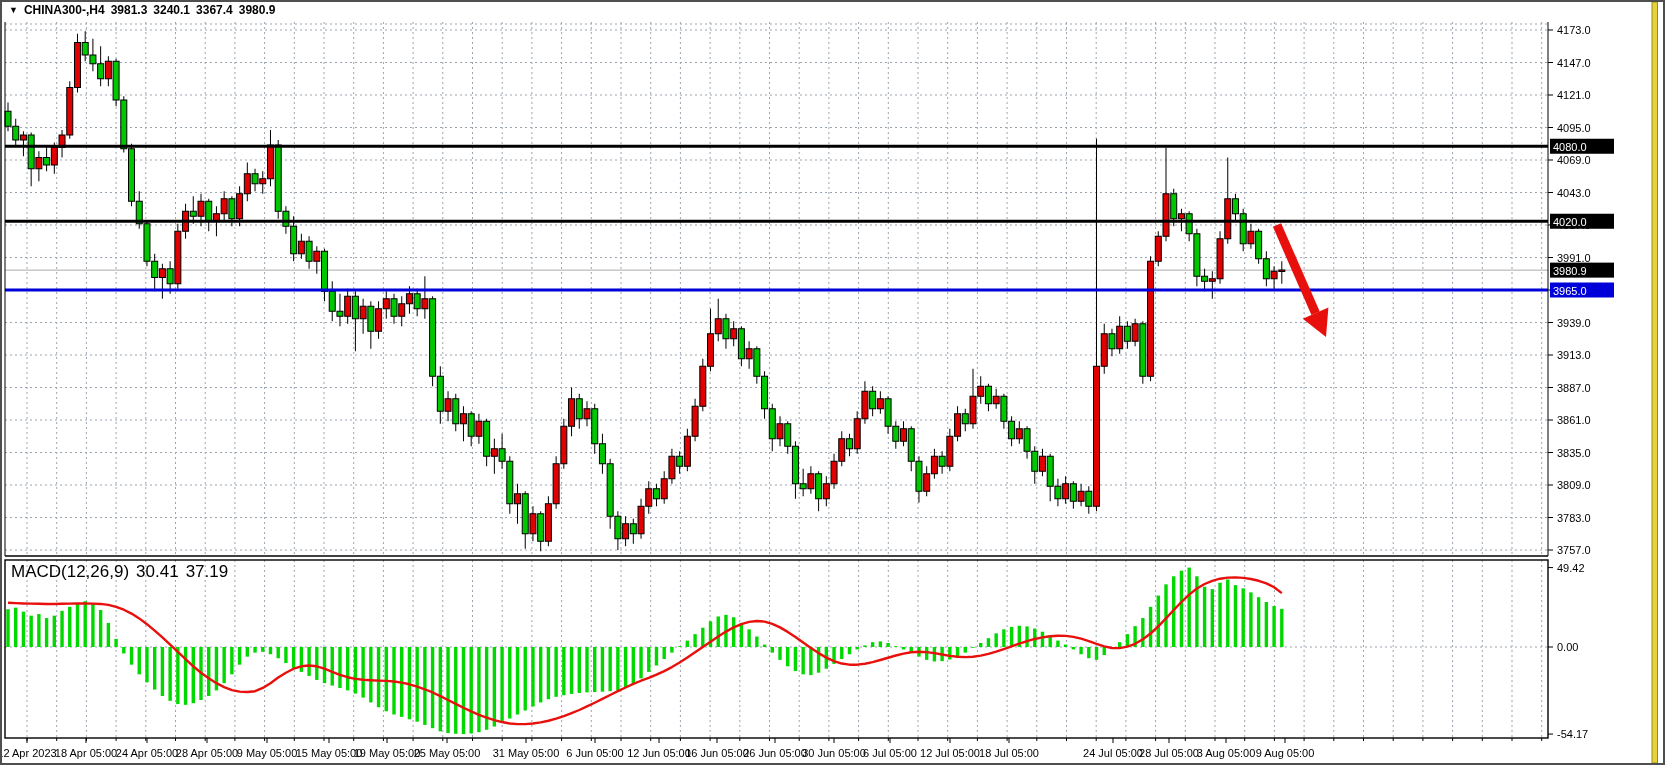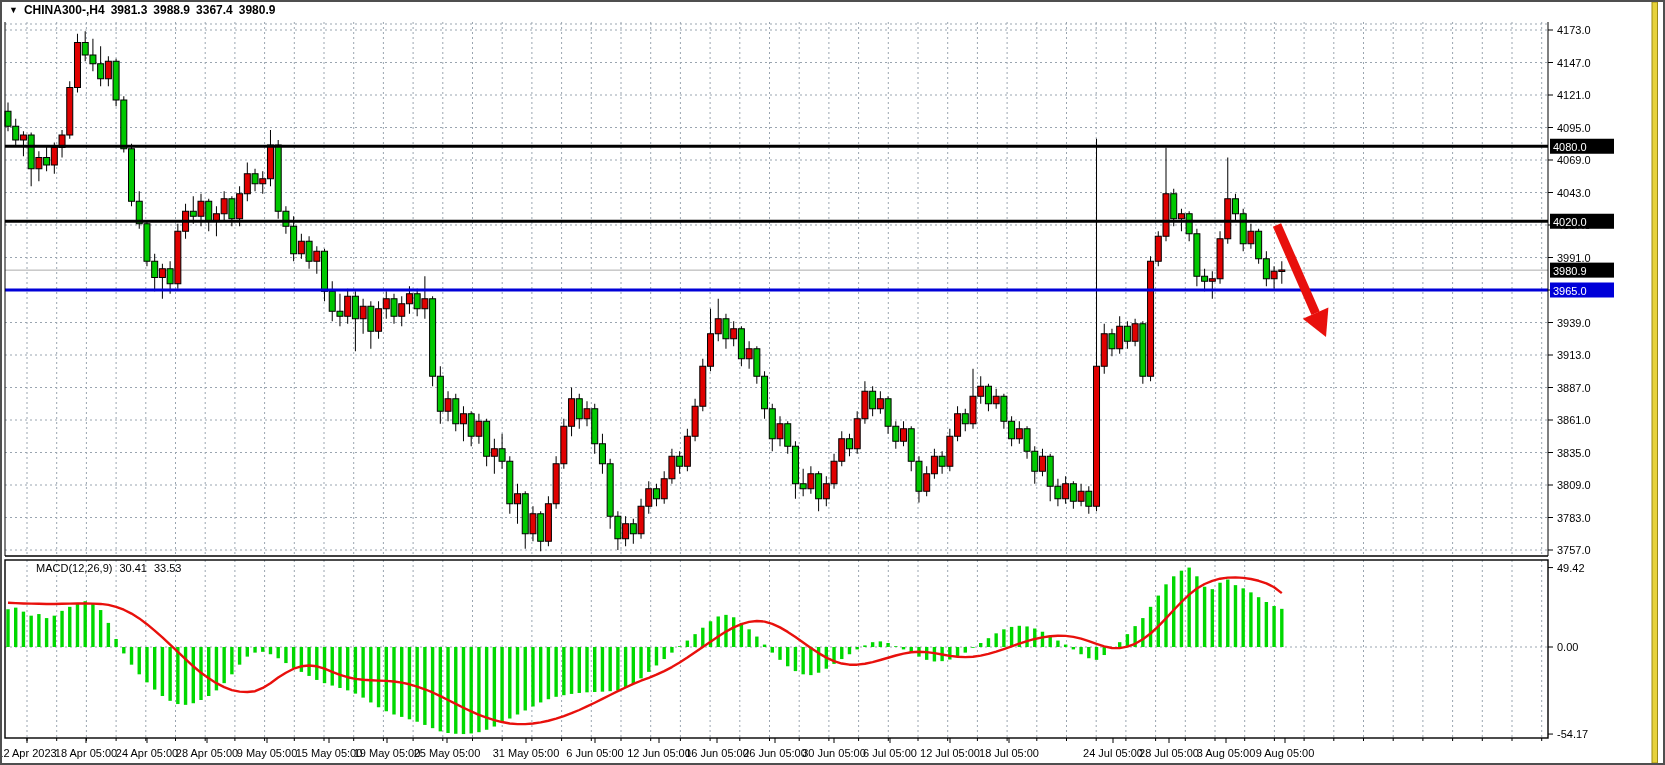--- a/index.html
+++ b/index.html
@@ -3,21 +3,21 @@
 <meta charset="utf-8">
 <style>
   html,body{margin:0;padding:0;background:#d0d0d0;}
   .screen{position:relative;width:1665px;height:765px;background:#ffffff;overflow:hidden;
           font-family:"Liberation Sans",sans-serif;}
   svg{position:absolute;left:0;top:0;}
   .title-overlay{position:absolute;left:9px;top:3px;display:flex;align-items:center;gap:6px;
                  font-size:12px;font-weight:700;color:#000;z-index:5;}
   .title-overlay .dd{font-size:9px;line-height:12px;cursor:pointer;}
   .macd-overlay{position:absolute;left:11px;top:562px;display:flex;gap:7px;
-                font-size:11px;color:#000;z-index:5;margin-left:25px;}
+                font-size:17px;color:#000;z-index:5;}
 </style>
 </head>
 <body>
 
 <div class="screen">
   <svg id="chart-svg" width="1665" height="765" viewBox="0 0 1665 765">
       <rect x="0" y="0" width="1665" height="765" fill="#ffffff"></rect>
       <g>
         <line x1="27" y1="22" x2="27" y2="556" stroke="#9aa5b0" stroke-width="1" stroke-dasharray="2 3"></line>
         <line x1="27" y1="560" x2="27" y2="738" stroke="#9aa5b0" stroke-width="1" stroke-dasharray="2 3"></line>
@@ -829,23 +829,23 @@
         <text x="1285" y="757" text-anchor="middle" font-size="11" fill="#000000" font-family="&quot;Liberation Sans&quot;,sans-serif" font-weight="400">9 Aug 05:00</text>
       </g>
       <rect x="1652" y="2" width="5.5" height="761" fill="#e7d23b" stroke="#9c8b16" stroke-width="1"></rect>
       <rect x="1" y="1" width="1663" height="763" fill="none" stroke="#4f4f4f" stroke-width="2"></rect>
     </svg>
 
   <div class="title-overlay">
     <span class="dd">▼</span>
     <span>CHINA300-,H4</span>
     <span>3981.3</span>
-    <span>3988.9</span>
+    <span>3240.1</span>
     <span>3367.4</span>
     <span>3980.9</span>
   </div>
 
   <div class="macd-overlay">
     <span>MACD(12,26,9)</span>
     <span>30.41</span>
-    <span>33.53</span>
+    <span>37.19</span>
   </div>
 </div>
 
 </body></html>

